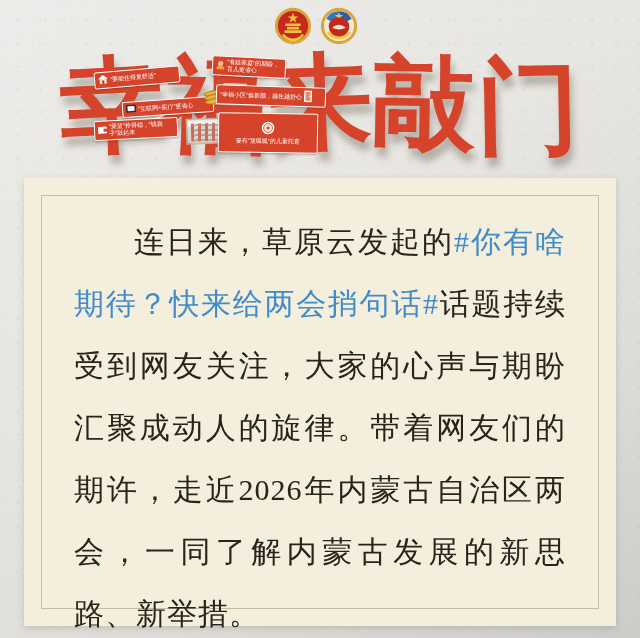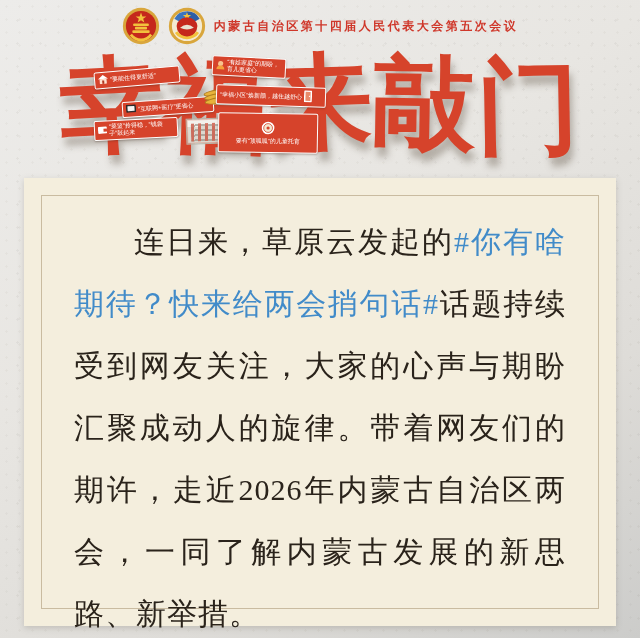--- a/index.html
+++ b/index.html
@@ -121,21 +121,20 @@
         <circle cx="22" cy="22" r="17.5" fill="#f3ead2"></circle>
         <path d="M22 5 a17 17 0 0 1 14.7 8.5 l-14.7 8.5 z" fill="#2d5ea6"></path>
         <path d="M22 5 a17 17 0 0 0 -14.7 8.5 l14.7 8.5 z" fill="#3a74c0"></path>
         <polygon points="22,6 23.2,9.4 26.8,9.4 23.9,11.5 25,14.9 22,12.8 19,14.9 20.1,11.5 17.2,9.4 20.8,9.4" fill="#f2c13d"></polygon>
         <path d="M10 22 a12 10 0 0 1 24 0 a12 13 0 0 1 -24 0 z" fill="#c5281c"></path>
         <path d="M14 24 q8 -7 16 0 q-8 4 -16 0 z" fill="#e8e2d2"></path>
         <path d="M8 30 a17 17 0 0 0 28 0 l-3 -2 a13 13 0 0 1 -22 0 z" fill="#f2c13d"></path>
       </svg>
     </span>
     <div class="header-lines">
-      <div class="header-line1">内蒙古自治区第十四届人民代表大会第五次会议</div>
     </div>
   </div>
 
   <div class="title-block">
     <span class="title-char">幸</span><span class="title-char">福</span><span class="title-char">来</span><span class="title-char">敲</span><span class="title-char">门</span>
   </div>
 
   <div class="chip chip-1">
     <span class="chip-icon">
       <svg width="10" height="9" viewBox="0 0 10 9">

